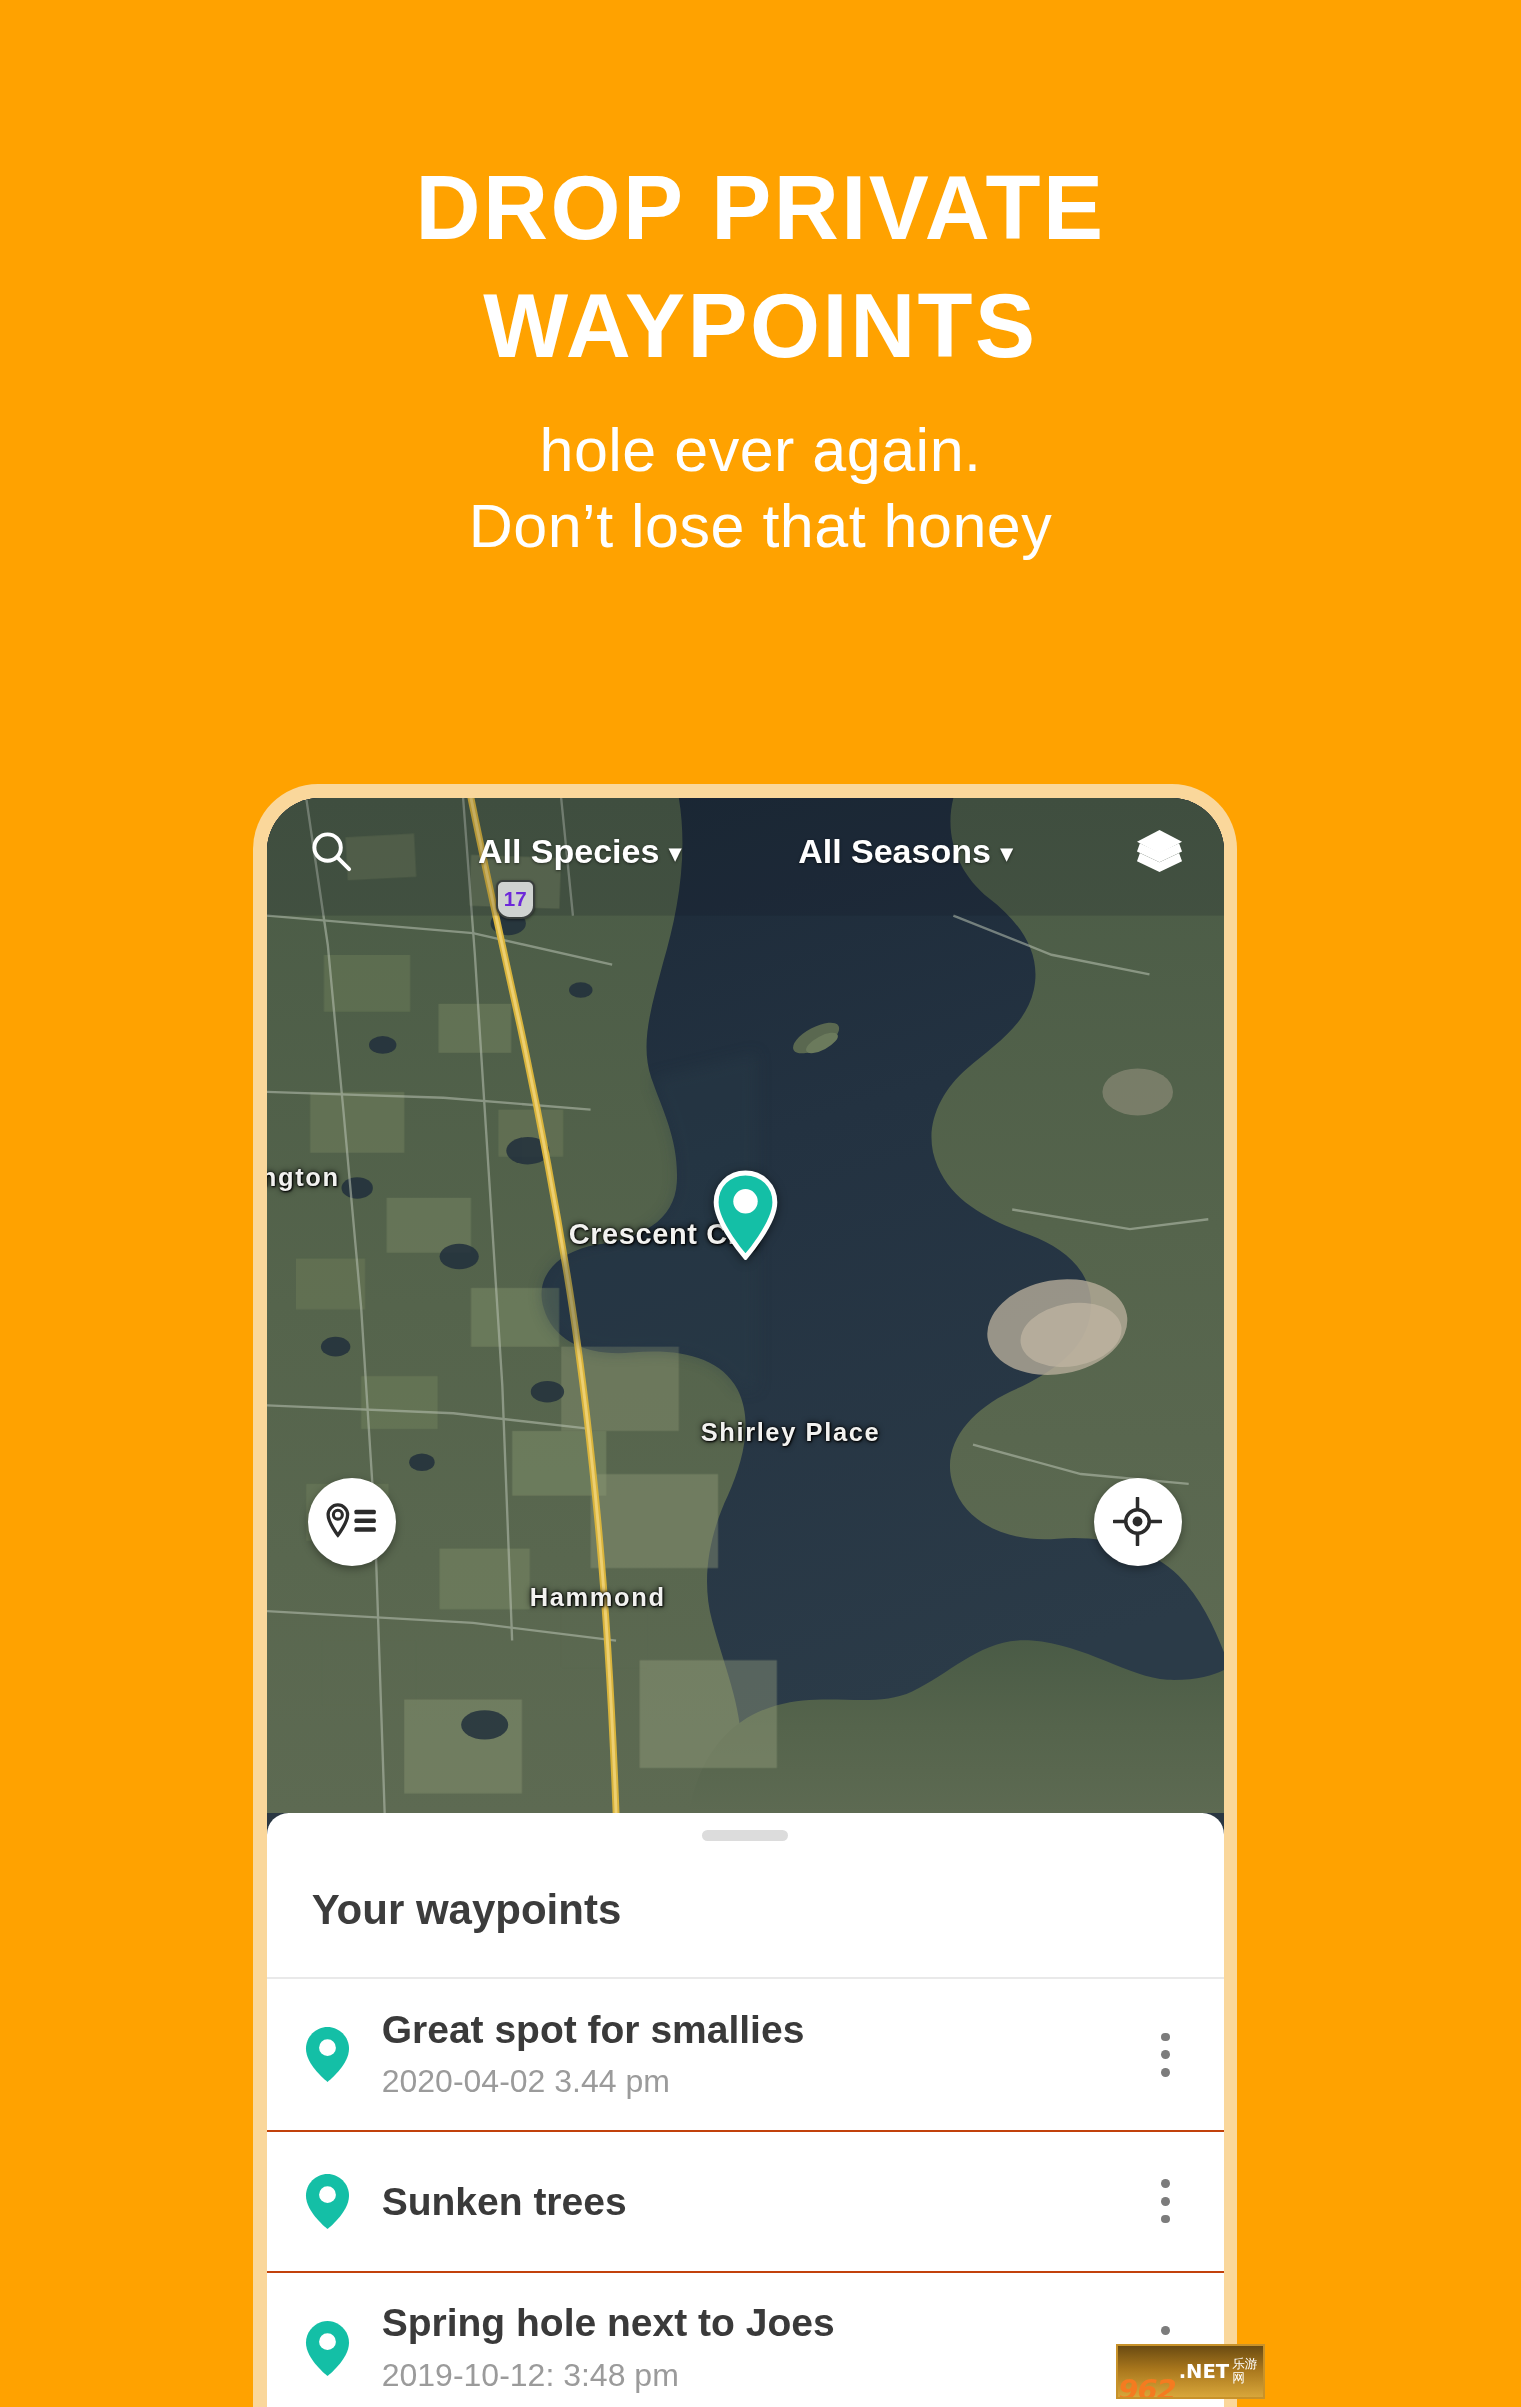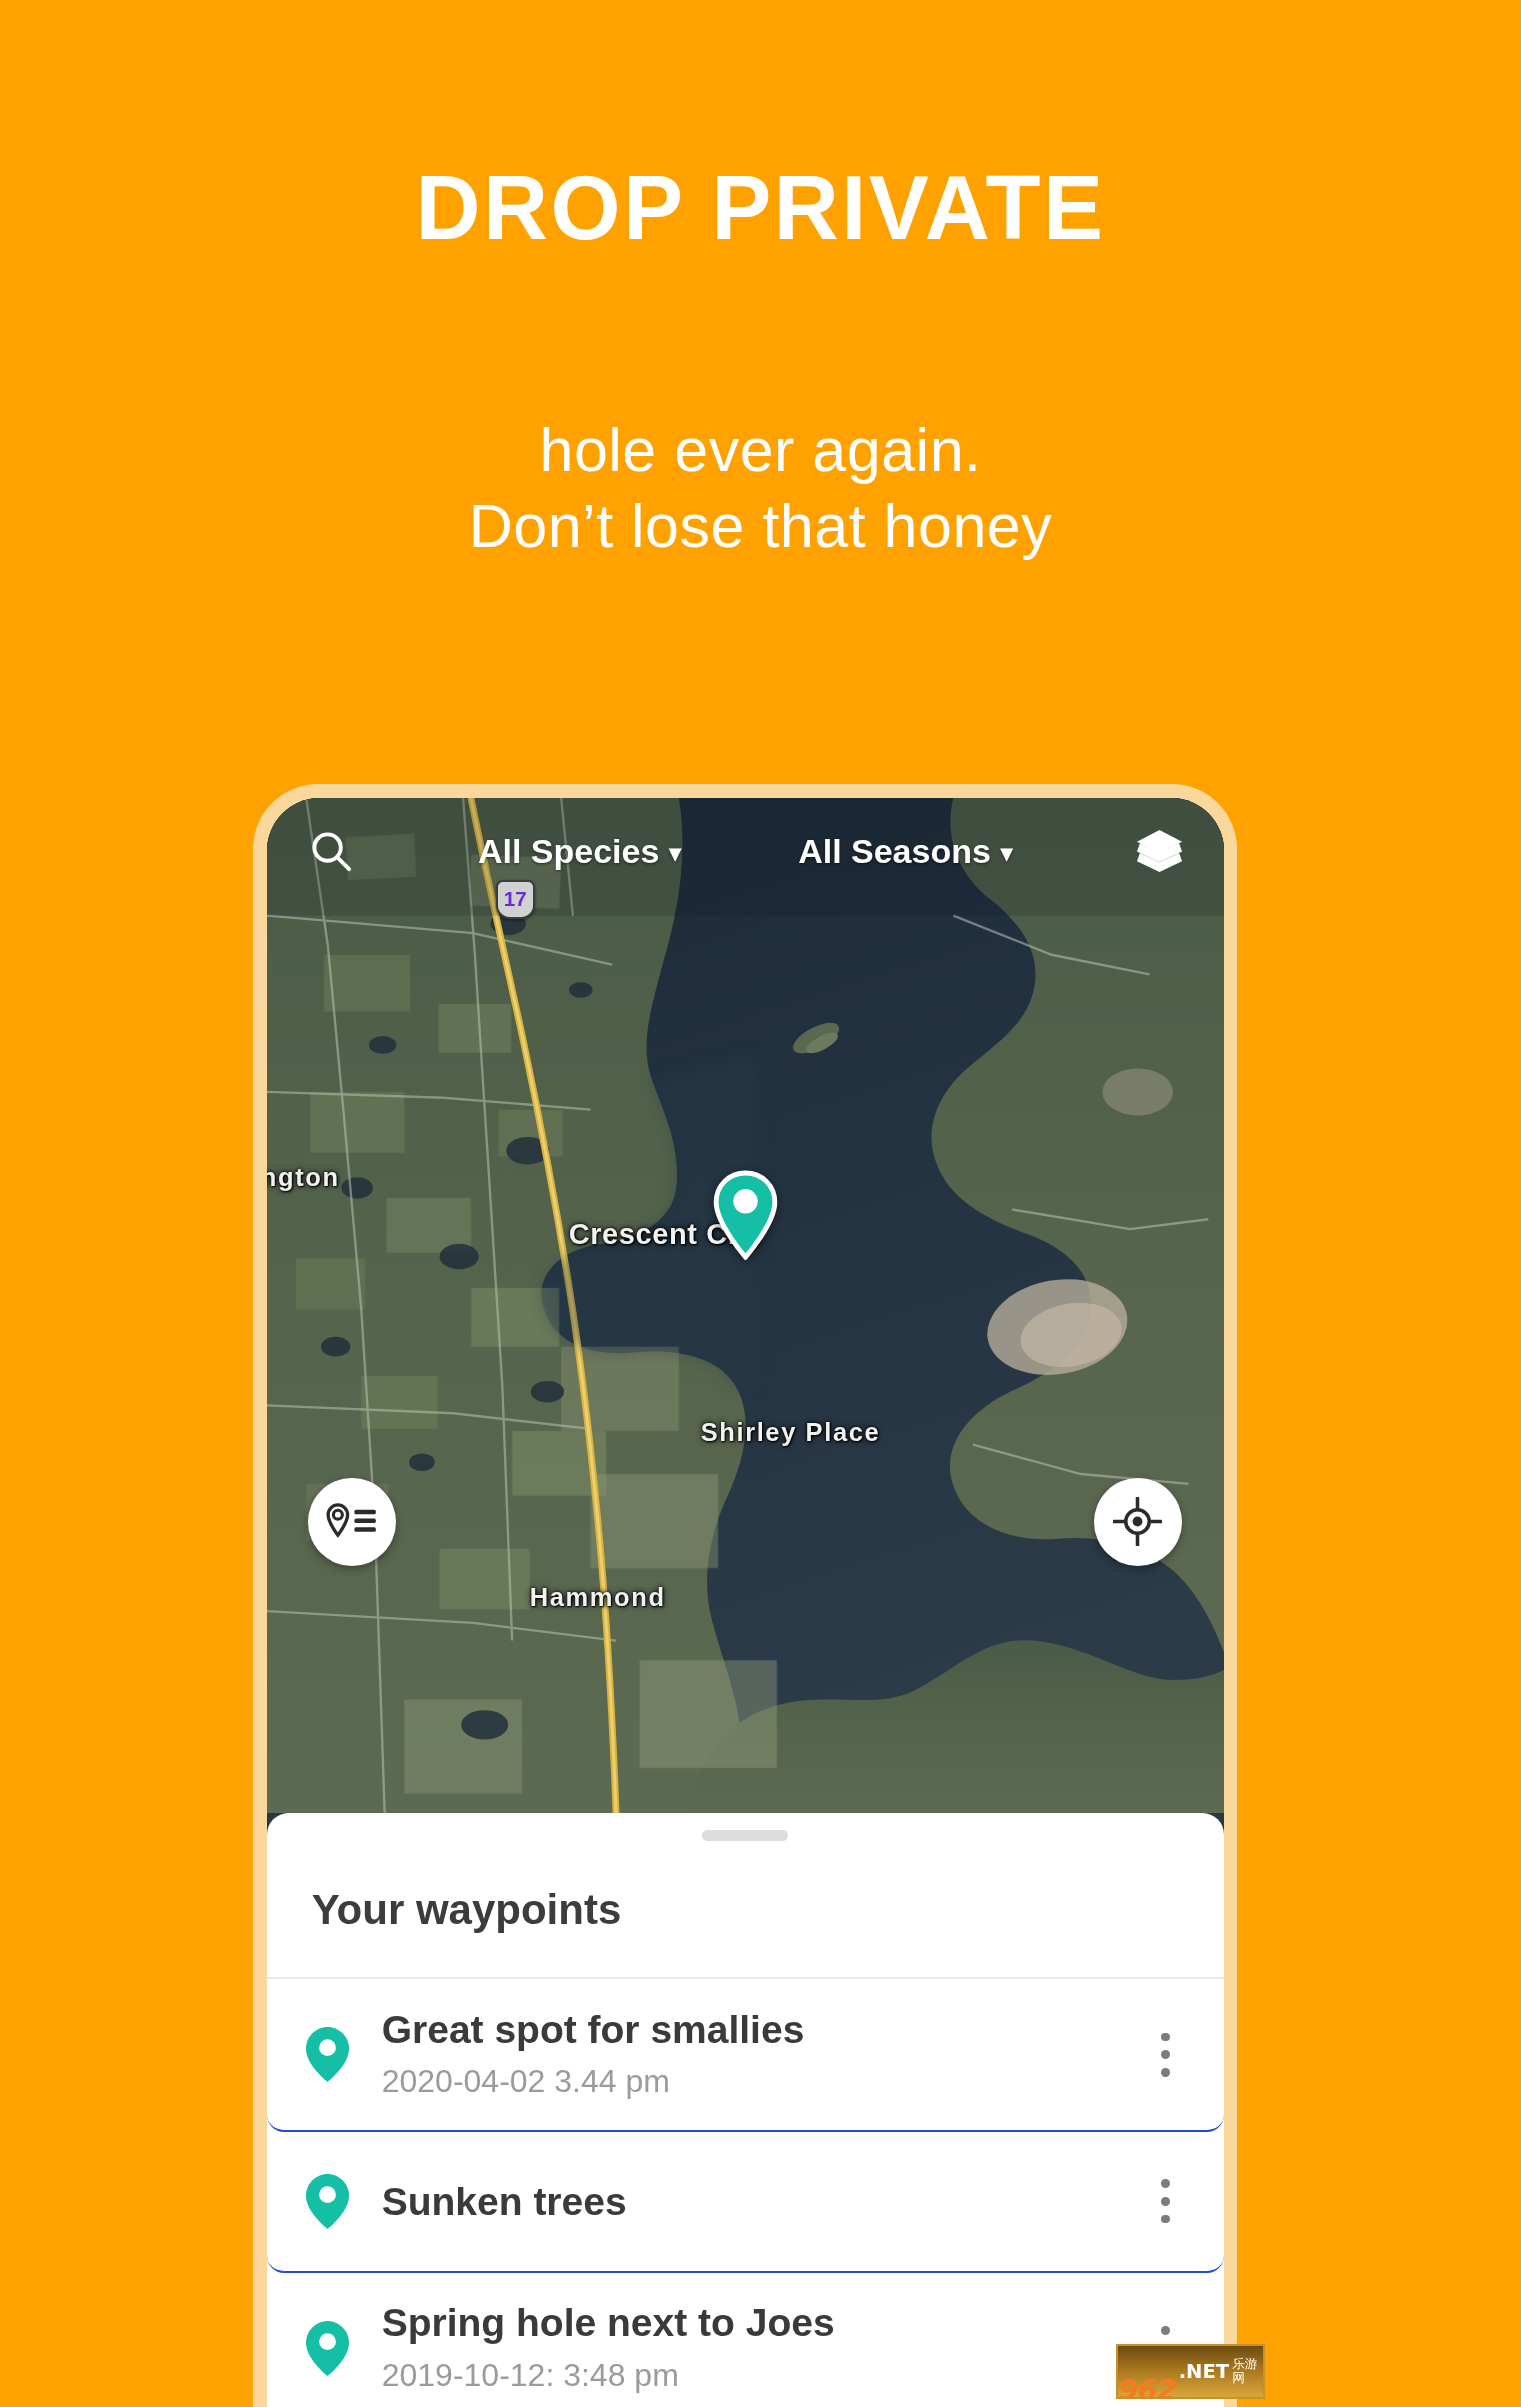--- a/index.html
+++ b/index.html
@@ -153,24 +153,23 @@
     color:#3c3c3c;
     font-size:42px;
     font-weight:bold;
     padding:45px 0 0 45px;
   }
   .sheet-divider { height:2px; background:#e9e9e9; margin-top:43px; }
 
   .wp-row {
     display:flex; align-items:center;
     padding:25.5px 39px 25.5px 35px;
-    border-bottom:2px solid #1d4ed8;
+    border-bottom:2px solid #c2410c;
     cursor:pointer;
     min-height:141px;
-    border-radius:17px;
   }
   .wp-pin { width:51px; flex:0 0 51px; display:flex; align-items:center; justify-content:center; }
   .wp-text { flex:1; padding-left:29px; }
   .wp-name {
     color:#3a3a3a;
     font-size:39px;
     font-weight:bold;
     line-height:49px;
   }
   .wp-date {
@@ -218,20 +217,21 @@
     line-height:1.1;
   }
 </style>
 </head>
 <body>
 
 <div class="page">
 
   <div class="headline">
     <span class="ln">DROP PRIVATE</span>
+    <span class="ln">WAYPOINTS</span>
   </div>
 
   <div class="subhead">
     <span class="ln">hole ever again.</span>
     <span class="ln">Don’t lose that honey</span>
   </div>
 
   <div class="phone">
     <div class="screen">
 

